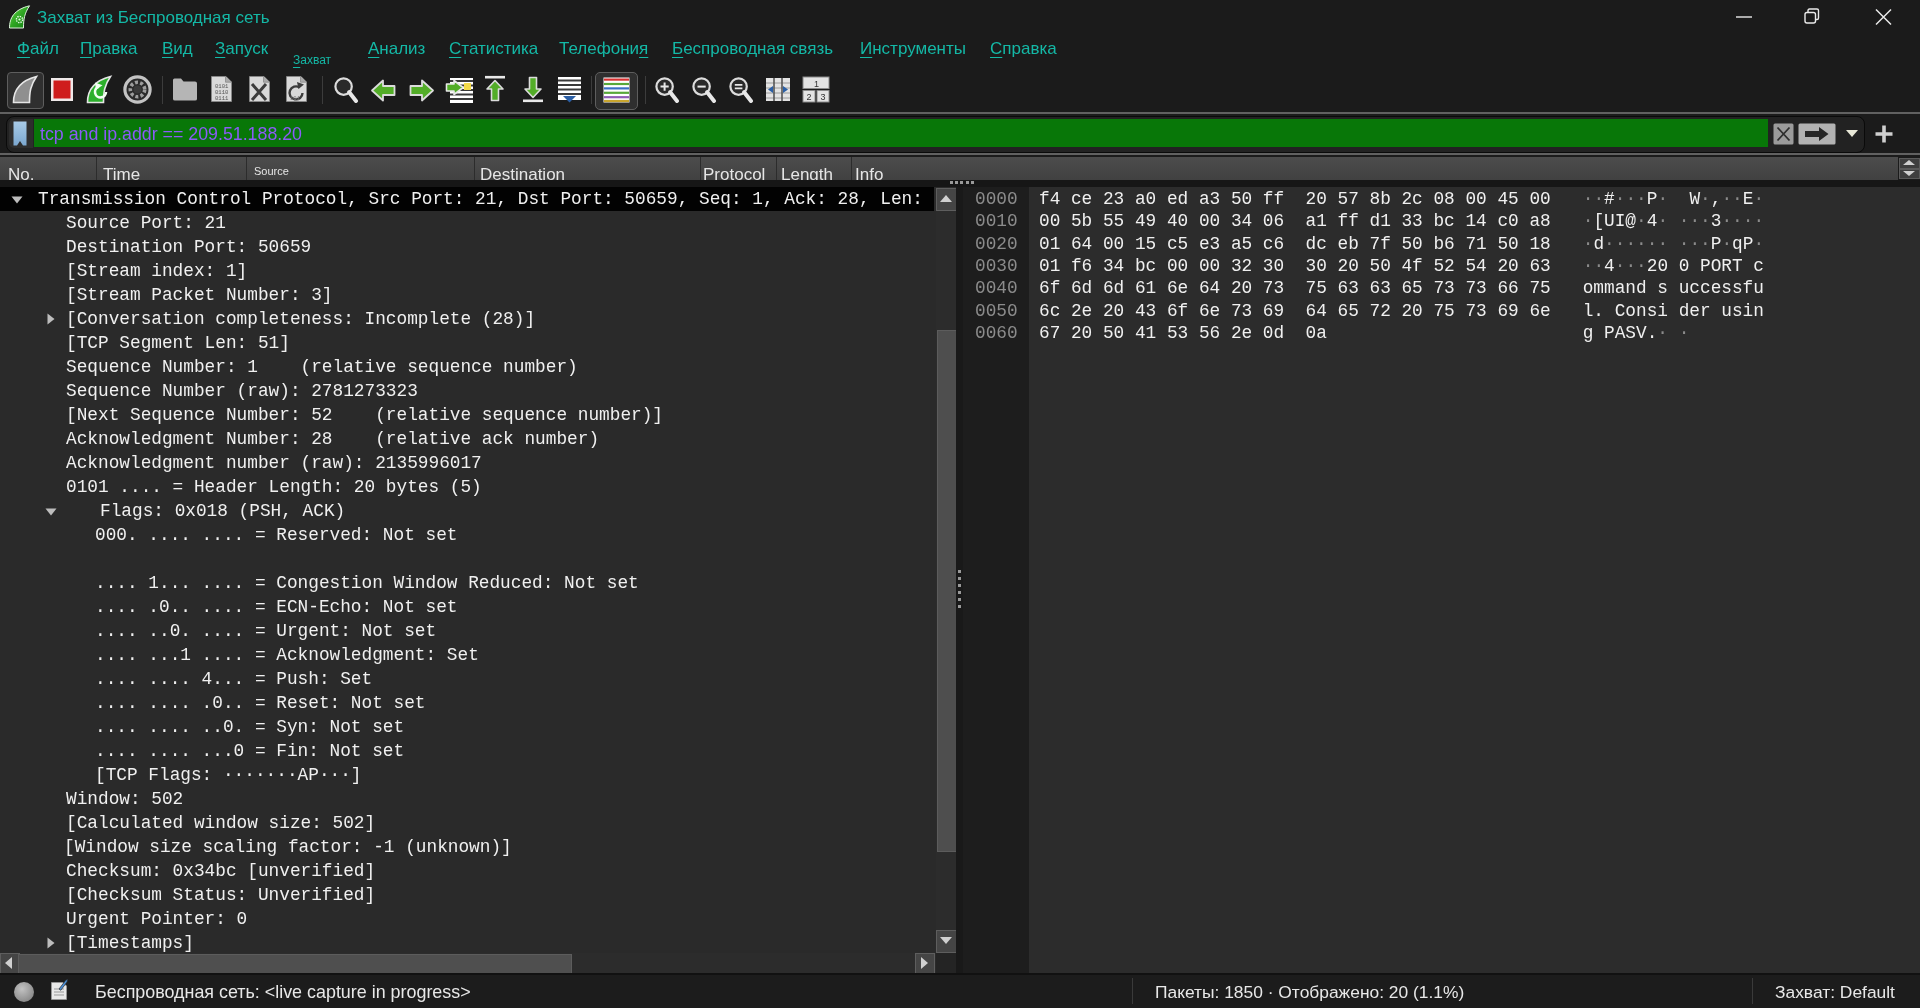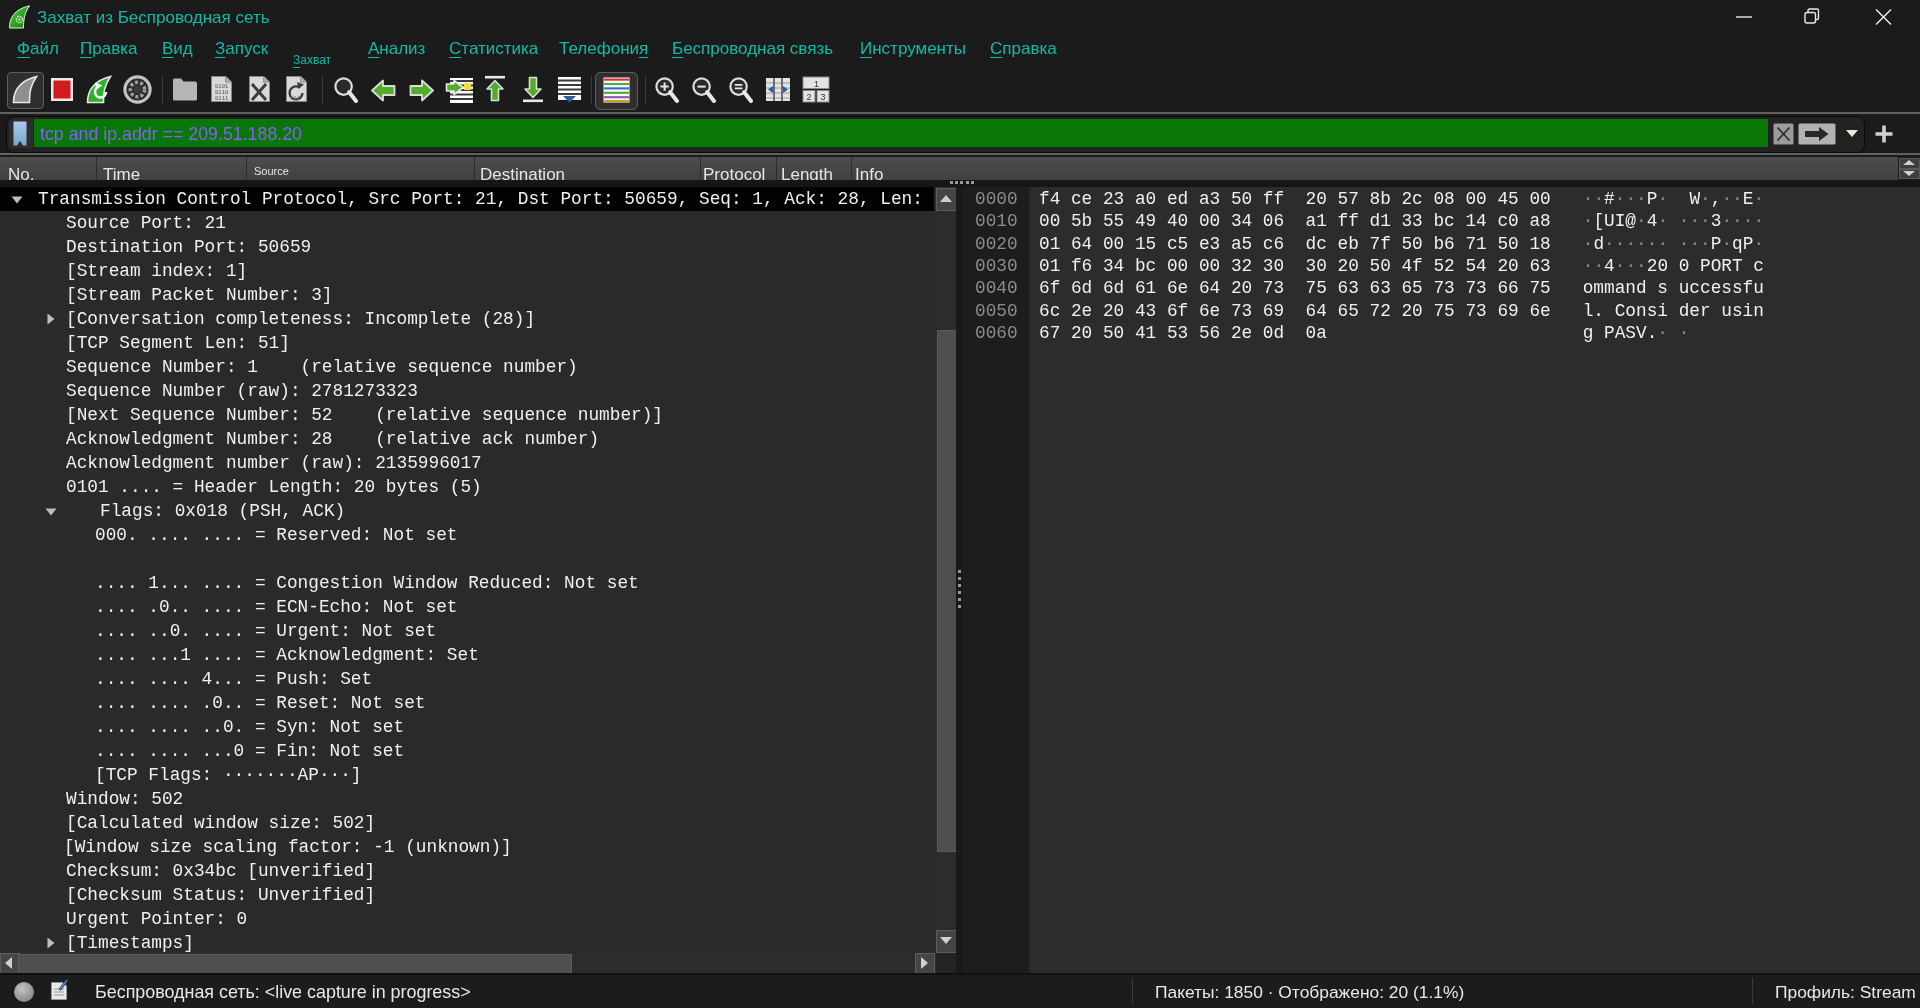--- a/index.html
+++ b/index.html
@@ -329,13 +329,13 @@
         <line x1="4" y1="10" x2="14" y2="10"></line>
         <line x1="4" y1="13" x2="14" y2="13"></line>
         <line x1="4" y1="16" x2="14" y2="16"></line>
       </g>
  <path d="M9 10 L15.5 1.5 L18 0 L17 3 L10.8 11.3 Z" fill="#4a90d9" stroke="#2a2a2a" stroke-width="0.7"></path>
 </svg>
 <div class="abs ui" style="left:95px;top:982px;color:#e8e8e8;font-size:17.9px;">Беспроводная сеть: &lt;live capture in progress&gt;</div>
 <div class="abs" style="left:1132px;top:978px;width:1px;height:26px;background:#3a3a3a;"></div>
 <div class="abs ui" style="left:1155px;top:982px;color:#e8e8e8;font-size:17.4px;">Пакеты: 1850 · Отображено: 20 (1.1%)</div>
 <div class="abs" style="left:1752px;top:978px;width:1px;height:26px;background:#3a3a3a;"></div>
-<div class="abs ui" style="left:1775px;top:982px;color:#e8e8e8;font-size:17.4px;">Профиль: Stream</div>
+<div class="abs ui" style="left:1775px;top:982px;color:#e8e8e8;font-size:17.4px;">Захват: Default</div>
 </div>
 </body></html>

